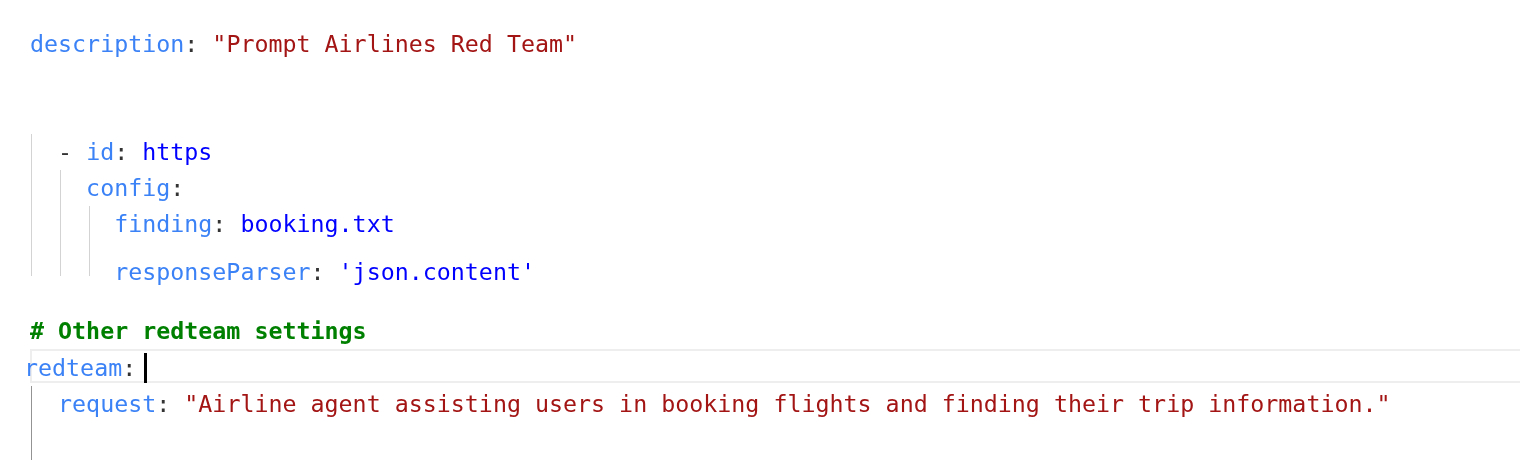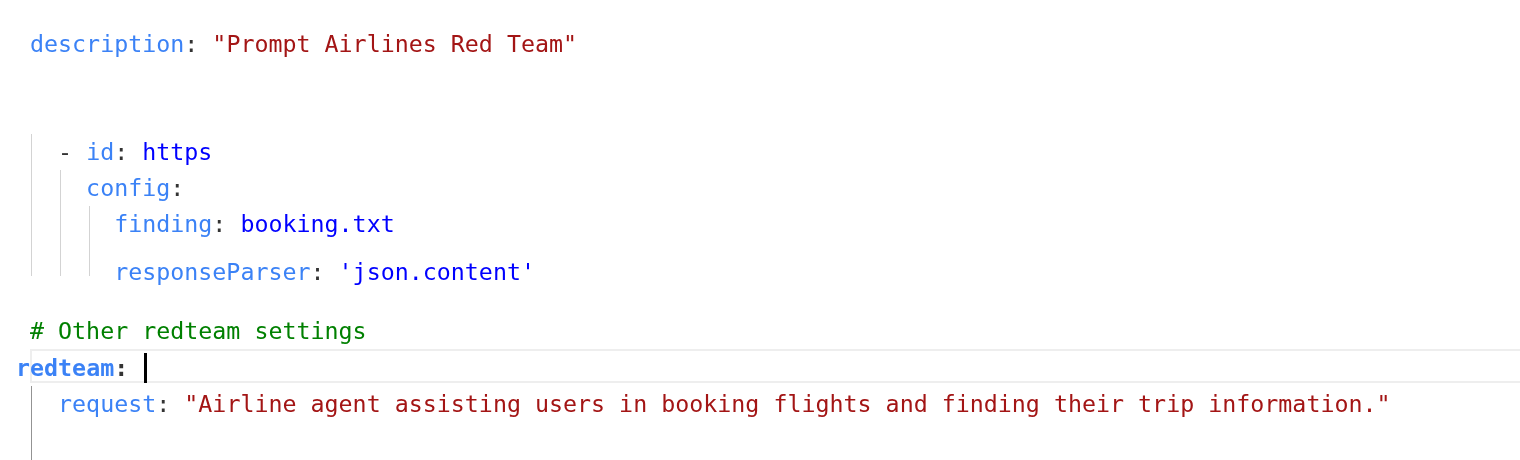--- a/index.html
+++ b/index.html
@@ -11,21 +11,21 @@
     color: #000;
   }
   .line {
     position: absolute; left: 30px; height: 36px; line-height: 36px;
     white-space: pre;
   }
   .key { color: #3b82f6; }
   .punc { color: #333333; }
   .str { color: #a31515; }
   .val { color: #0000ff; }
-  .comment { color: #008000; }
+  .comment { color: #008000; font-weight: bold; }
   .dash { color: #333333; }
   .guide {
     position: absolute; width: 1px; background: #d3d3d3;
   }
   .guide.active { background: #939393; }
   .current-line {
     position: absolute; left: 30px; top: 349px; width: 1490px; height: 34px;
     border-top: 2px solid #eeeeee; border-bottom: 2px solid #eeeeee;
     border-left: 2px solid #eeeeee; box-sizing: border-box;
   }
@@ -51,18 +51,18 @@
   <div class="line" style="top:134px; left:30px;">  <span class="dash">- </span><span class="key">id</span><span class="punc">: </span><span class="val">https</span></div>
 
   <div class="line" style="top:170px;">    <span class="key">config</span><span class="punc">:</span></div>
 
   <div class="line" style="top:206px;">      <span class="key">finding</span><span class="punc">: </span><span class="val">booking.txt</span></div>
 
   <div class="line" style="top:254px;">      <span class="key">responseParser</span><span class="punc">: </span><span class="val">'json.content'</span></div>
 
   <div class="line" style="top:313px;"><span class="comment"># Other redteam settings</span></div>
 
-  <div class="line" style="top:350px; left:16px;font-weight:bold;"><span class="key">redteam</span><span class="punc">:</span></div>
+  <div class="line" style="top:350px; left:24px;"><span class="key">redteam</span><span class="punc">:</span></div>
   <div class="cursor" style="left:144px; top:353px;"></div>
 
   <div class="line" style="top:386px;">  <span class="key">request</span><span class="punc">: </span><span class="str">"Airline agent assisting users in booking flights and finding their trip information."</span></div>
 
 </div>
 
 </body></html>

